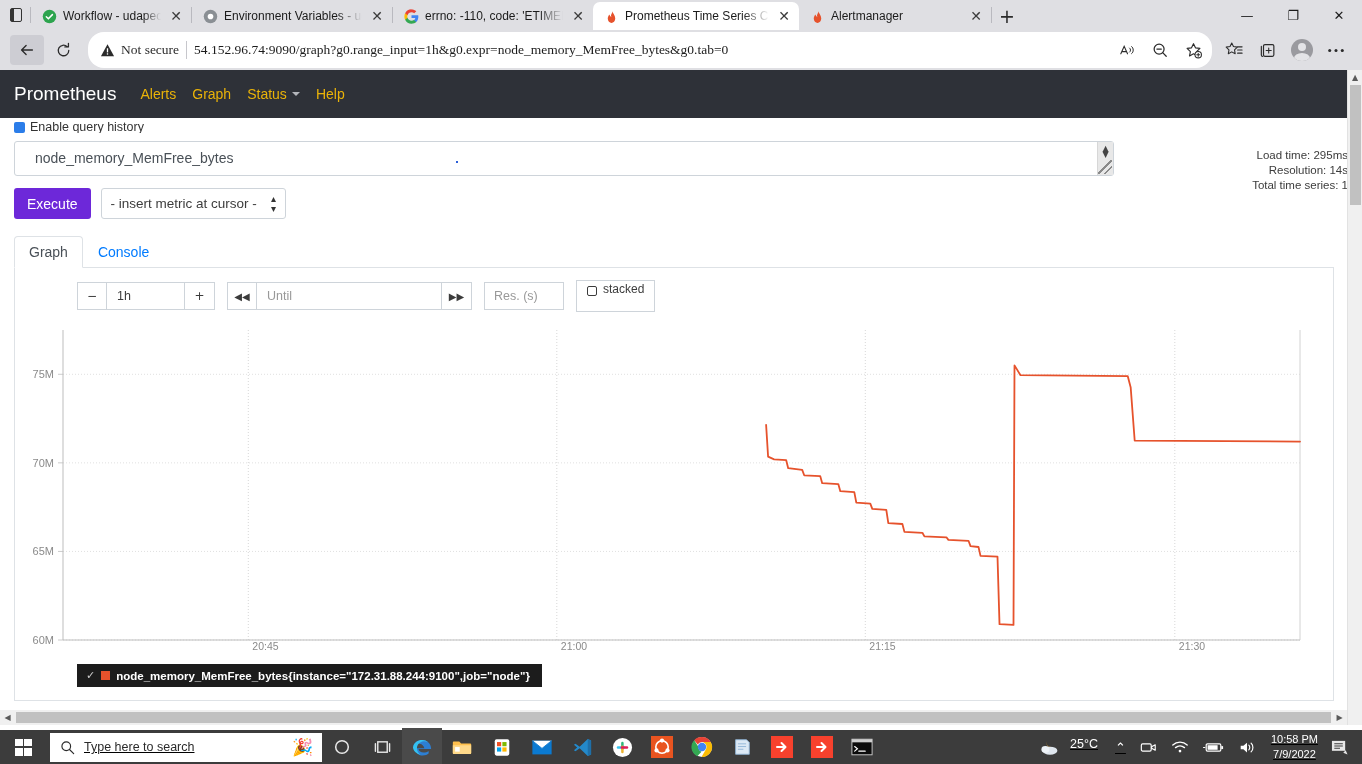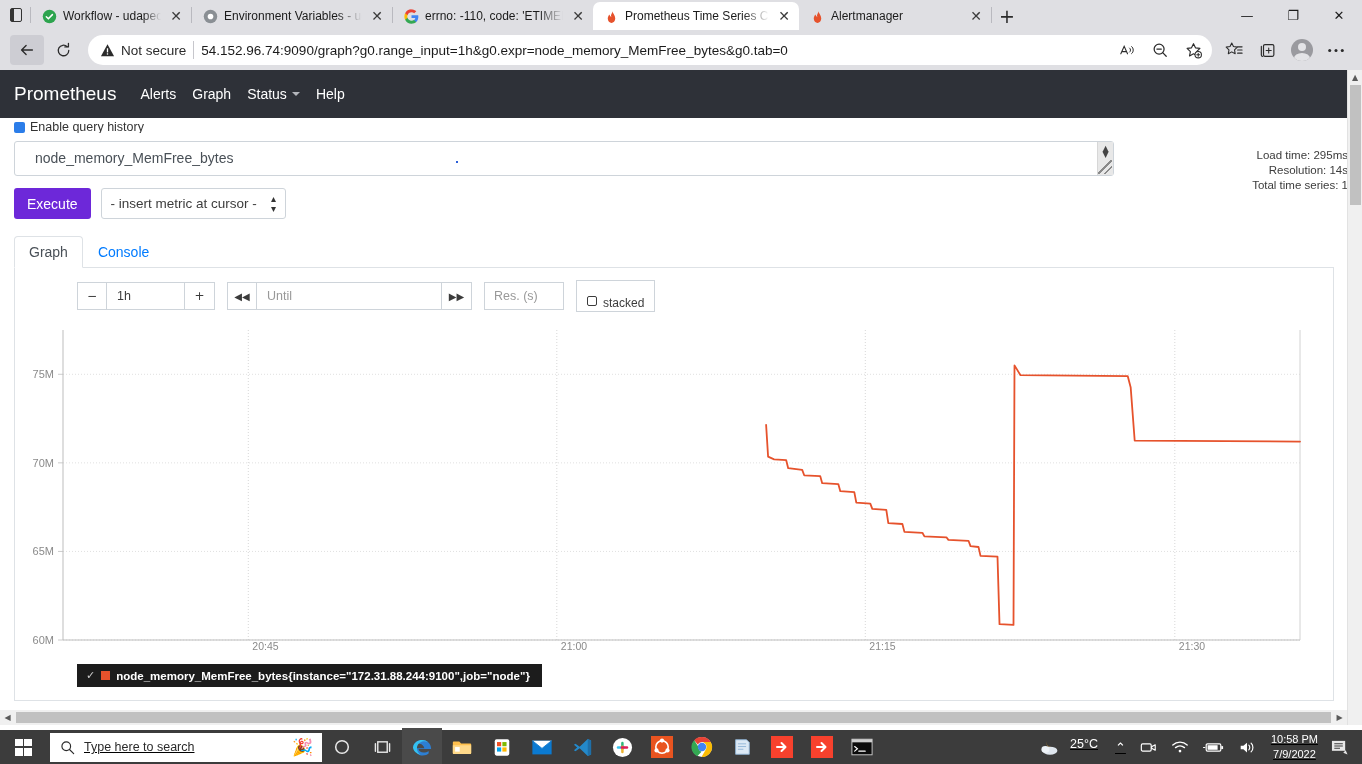--- a/index.html
+++ b/index.html
@@ -59,23 +59,23 @@
   .toolbar {
     height: 40px; background: #dfdfe3; display: flex; align-items: center;
     padding: 0 10px; gap: 2px;
   }
   .tb-btn {
     width: 34px; height: 30px; border-radius: 4px; display: flex;
     align-items: center; justify-content: center; color: #2b2b2b;
   }
   .tb-btn.pressed { background: #cdcdd3; }
   .omnibox {
-    flex: 1 1 auto; height: 30px; background: #fff; border-radius: 16px;
+    flex: 1 1 auto; height: 36px; background: #fff; border-radius: 16px;
     display: flex; align-items: center; padding: 0 6px 0 12px; margin-left: 6px;
-    font-size: 13.5px; color: #1b1b1b; gap: 7px; min-width: 0;
+    font-size: 13.5px; color: #1b1b1b; gap: 7px; min-width: 0; font-family: Liberation Serif, serif;
   }
   .omnibox .sec-warn { display: flex; align-items: center; gap: 6px; flex: 0 0 auto; color:#2b2b2b; }
   .omnibox .vsep { width: 1px; height: 18px; background: #c7c7cc; flex: 0 0 auto; }
   .omnibox .url { flex: 1 1 auto; overflow: hidden; white-space: nowrap; color:#1b1b1b; }
   .omnibox .obtn {
     width: 26px; height: 26px; display: flex; align-items: center; justify-content: center;
     flex: 0 0 auto; color: #2b2b2b;
   }
   .tb-right { display: flex; align-items: center; gap: 2px; flex: 0 0 auto; margin-left: 4px;}
   .tb-right .tb-btn { width: 32px; }
@@ -112,21 +112,21 @@
   }
   .pagescroll-h .arrow { width: 15px; text-align:center; font-size:8px; color:#5a5a5a; font-family:"DejaVu Sans",sans-serif;}
   .pagescroll-h .thumb { height: 11px; background:#c1c1c1; flex: 1 1 auto; margin: 0 1px; }
 
   .navbar {
     height: 48px; background: #2e3138; display: flex; align-items: center;
     padding-left: 14px; gap: 0px;
   }
   .brand { color: #fff; font-size: 19px; margin-right: 16px; }
   .navlink {
-    color: #ffffff; font-size: 14px; padding: 0 8px; display:flex; align-items:center; gap:5px;
+    color: #eab308; font-size: 14px; padding: 0 8px; display:flex; align-items:center; gap:5px;
   }
   .navlink .caret {
     width: 0; height: 0; border-left: 4px solid transparent; border-right: 4px solid transparent;
     border-top: 4px solid #b3b6bb;
   }
 
   .content { padding: 0 14px; position: relative; }
 
   .qhistory { margin-top: 2px; height: 13px; overflow: hidden; display:flex; align-items:flex-end; gap:5px;}
   .qhistory .cb { width: 11px; height: 11px; background: #2b7de9; border-radius: 2px; flex:0 0 auto;}
@@ -199,21 +199,21 @@
   .grp .gb:not(:first-child) { border-left: none; }
   .grp .gb.sq { width: 30px; font-family:"DejaVu Sans",sans-serif; font-size: 12px;}
   .rangetxt { width: 78px; justify-content: flex-start !important; padding-left: 10px; }
   .untilbox { width: 185px; justify-content: flex-start !important; padding-left: 10px; color:#999 !important;}
   .resbox {
     border: 1px solid #ced4da; background:#fff; height: 28px; width: 80px;
     display:flex; align-items:center; padding-left:9px; font-size:12.5px; color:#999;
   }
   .stackedbtn {
     border: 1px solid #ced4da; background:#fff; height: 28px; padding: 15px 10px;
-    display:flex; align-items:flex-start; gap:6px; font-size:12px; color:#3c3c3c;
+    display:flex; align-items:flex-end; gap:6px; font-size:12px; color:#3c3c3c;
   }
   .stackedbtn .sq {
     width:10px; height:10px; border:1.6px solid #3c3c3c; border-radius:2px;
   }
 
   .graphwrap { position: relative; width: 1320px; height: 340px; margin-top: 14px; }
 
   .legendwrap { position: relative; padding-left: 62px; height: 36px; margin-top: -2px;}
   .legend {
     display: inline-flex; align-items: center; gap: 6px; background: #1c1c1c;

